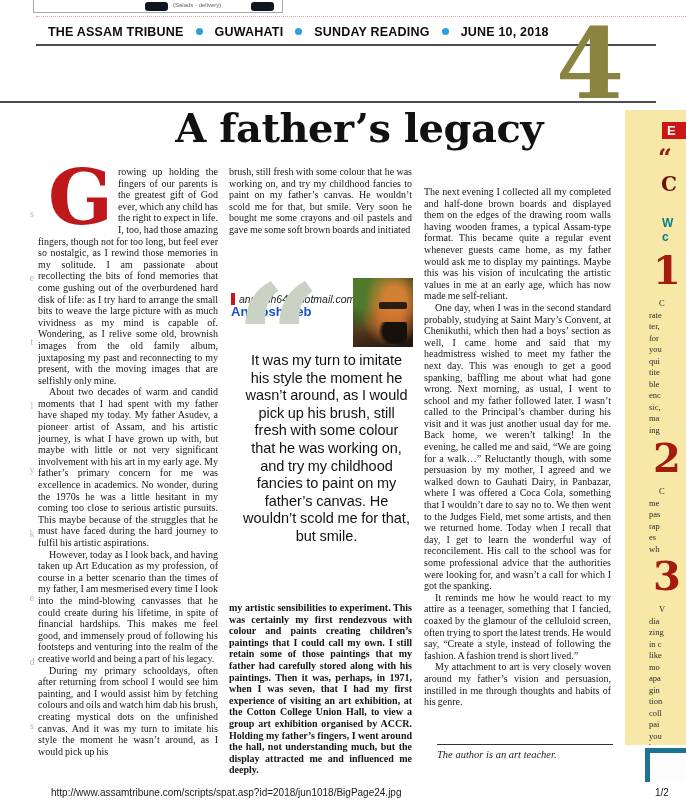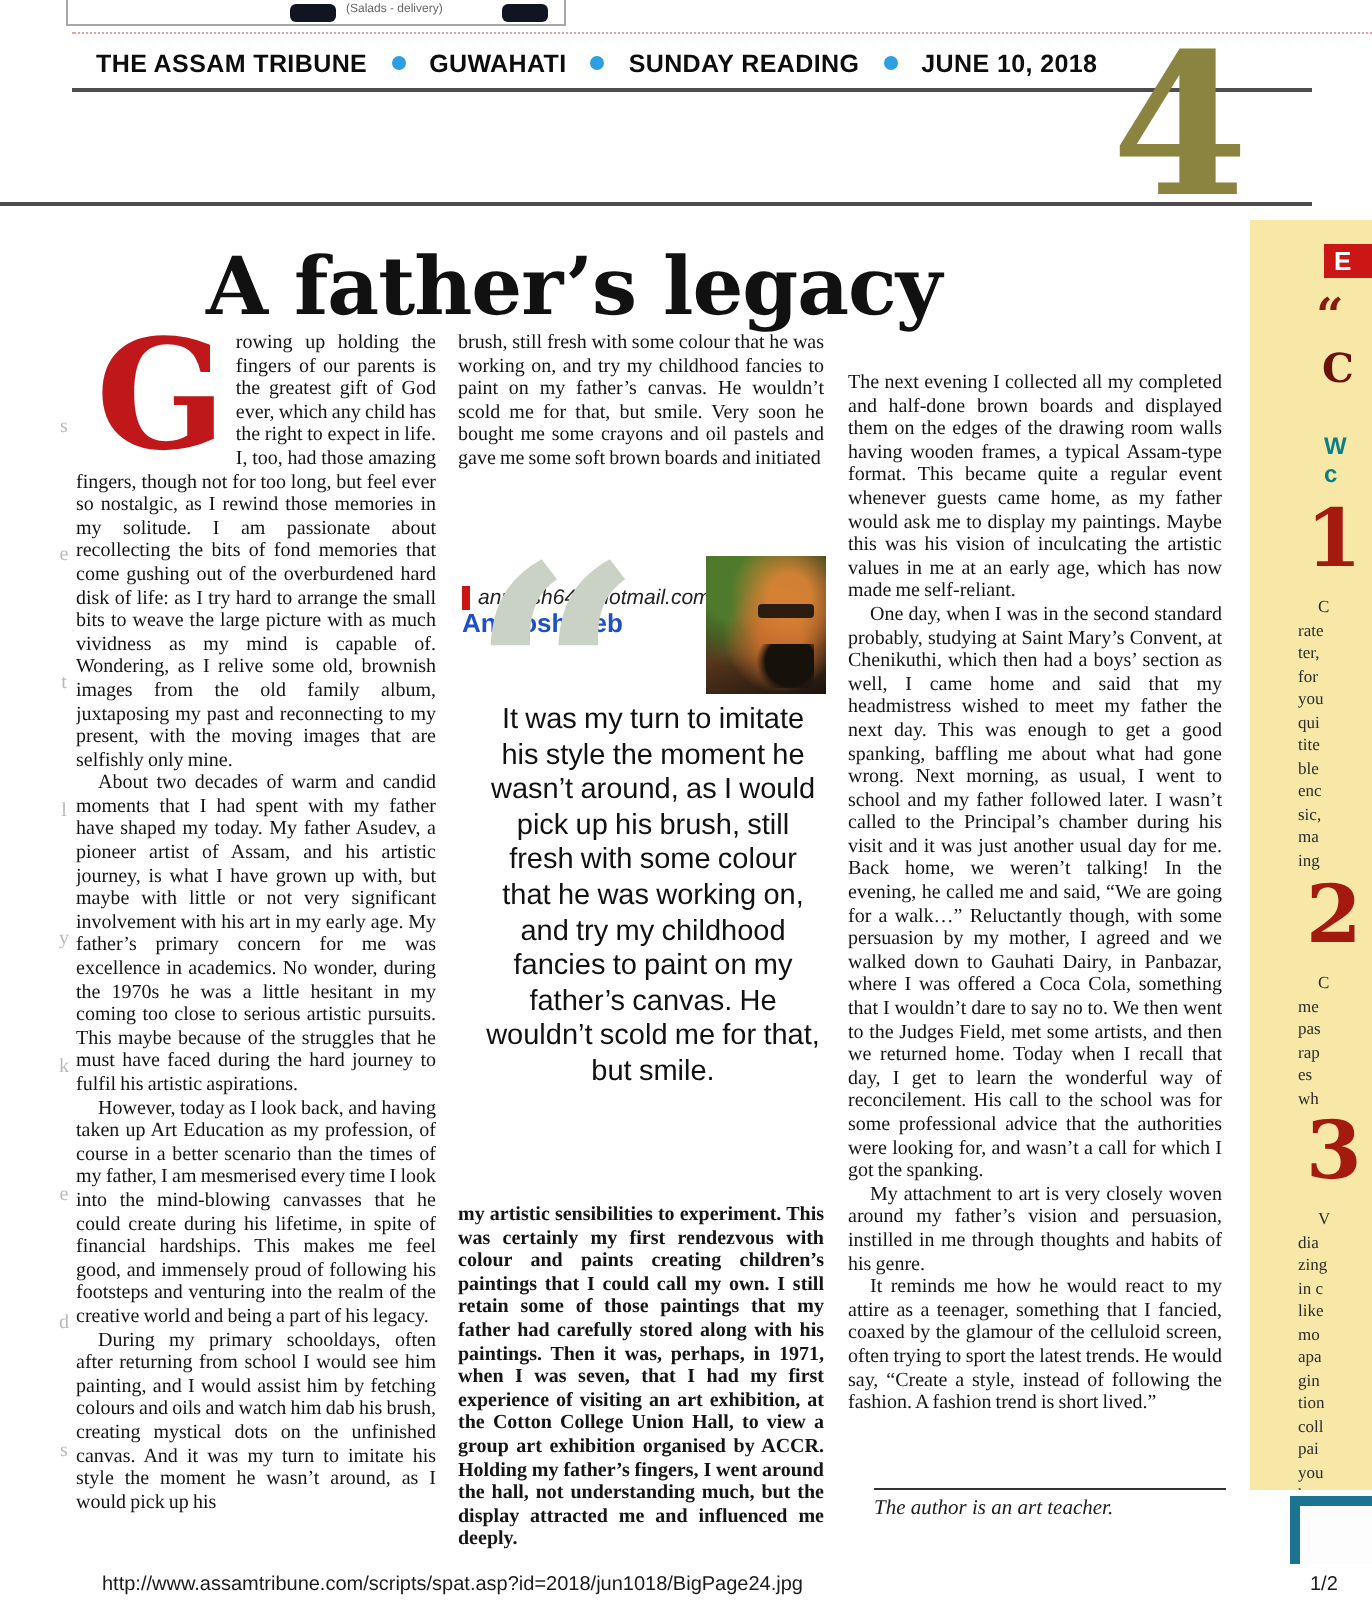--- a/index.html
+++ b/index.html
@@ -23,21 +23,21 @@
   
   .masthead{left:48px;top:24px;height:15px;display:flex;align-items:center;gap:12px;
     font:bold 12.5px "Liberation Sans",sans-serif;color:#0d0d0d;letter-spacing:.2px;white-space:nowrap;}
   .mast-dot{width:7px;height:7px;border-radius:50%;background:#2b9fe0;display:inline-block;}
   .rule1{left:36px;top:44px;width:620px;height:2px;background:#4d4d4d;}
   .rule2{left:0;top:101px;width:656px;height:2px;background:#4d4d4d;}
   .page-number{left:540px;top:14px;width:100px;font:bold 98px/100px "DejaVu Serif",serif;
     color:#8a8440;z-index:3;text-align:center;}
 
   
-  .headline{left:103px;top:120px;width:440px;text-align:left;
+  .headline{left:103px;top:104px;width:440px;text-align:right;
     font:bold 40px/48px "DejaVu Serif",serif;color:#111;letter-spacing:-.5px;}
 
   
   .col{top:166px;font:10px/11.6px "Liberation Serif",serif;color:#151515;
     text-align:justify;word-spacing:-.4px;}
   .col p{margin:0;text-indent:11px;}
   .col p.first{text-indent:0;}
   .col1{left:38px;width:180px;height:610px;overflow:hidden;}
   .col2{left:229px;width:183px;height:612px;}
   .col3{left:424px;width:187px;height:572px;overflow:hidden;margin-top:20px;}
@@ -145,22 +145,22 @@
     </div>
     <div class="gc-photo"></div>
     <div class="gc-quote-glyph">“</div>
     <div class="gc-pullquote">It was my turn to imitate his style the moment he wasn’t around, as I would pick up his brush, still fresh with some colour that he was working on, and try my childhood fancies to paint on my father’s canvas. He wouldn’t scold me for that, but smile.</div>
     <p class="c2-p2 first">my artistic sensibilities to experiment. This was certainly my first rendezvous with colour and paints creating children’s paintings that I could call my own. I still retain some of those paintings that my father had carefully stored along with his paintings. Then it was, perhaps, in 1971, when I was seven, that I had my first experience of visiting an art exhibition, at the Cotton College Union Hall, to view a group art exhibition organised by ACCR. Holding my father’s fingers, I went around the hall, not understanding much, but the display attracted me and influenced me deeply.</p>
   </div>
 
   <div class="abs col col3">
     <p class="first">The next evening I collected all my completed and half-done brown boards and displayed them on the edges of the drawing room walls having wooden frames, a typical Assam-type format. This became quite a regular event whenever guests came home, as my father would ask me to display my paintings. Maybe this was his vision of inculcating the artistic values in me at an early age, which has now made me self-reliant.</p>
     <p>One day, when I was in the second standard probably, studying at Saint Mary’s Convent, at Chenikuthi, which then had a boys’ section as well, I came home and said that my headmistress wished to meet my father the next day. This was enough to get a good spanking, baffling me about what had gone wrong. Next morning, as usual, I went to school and my father followed later. I wasn’t called to the Principal’s chamber during his visit and it was just another usual day for me. Back home, we weren’t talking! In the evening, he called me and said, “We are going for a walk…” Reluctantly though, with some persuasion by my mother, I agreed and we walked down to Gauhati Dairy, in Panbazar, where I was offered a Coca Cola, something that I wouldn’t dare to say no to. We then went to the Judges Field, met some artists, and then we returned home. Today when I recall that day, I get to learn the wonderful way of reconcilement. His call to the school was for some professional advice that the authorities were looking for, and wasn’t a call for which I got the spanking.</p>
+    <p>It reminds me how he would react to my attire as a teenager, something that I fancied, coaxed by the glamour of the celluloid screen, often trying to sport the latest trends. He would say, “Create a style, instead of following the fashion. A fashion trend is short lived.”</p>
     <p>My attachment to art is very closely woven around my father’s vision and persuasion, instilled in me through thoughts and habits of his genre.</p>
-    <p>It reminds me how he would react to my attire as a teenager, something that I fancied, coaxed by the glamour of the celluloid screen, often trying to sport the latest trends. He would say, “Create a style, instead of following the fashion. A fashion trend is short lived.”</p>
   </div>
 
   <div class="abs author-rule"></div>
   <div class="abs author-note">The author is an art teacher.</div>
 
   <div class="abs side-box">
     <div class="side-badge">E</div>
     <div class="side-quote">“</div>
     <div class="side-cfrag">C</div>
     <div class="side-subtitle">W

